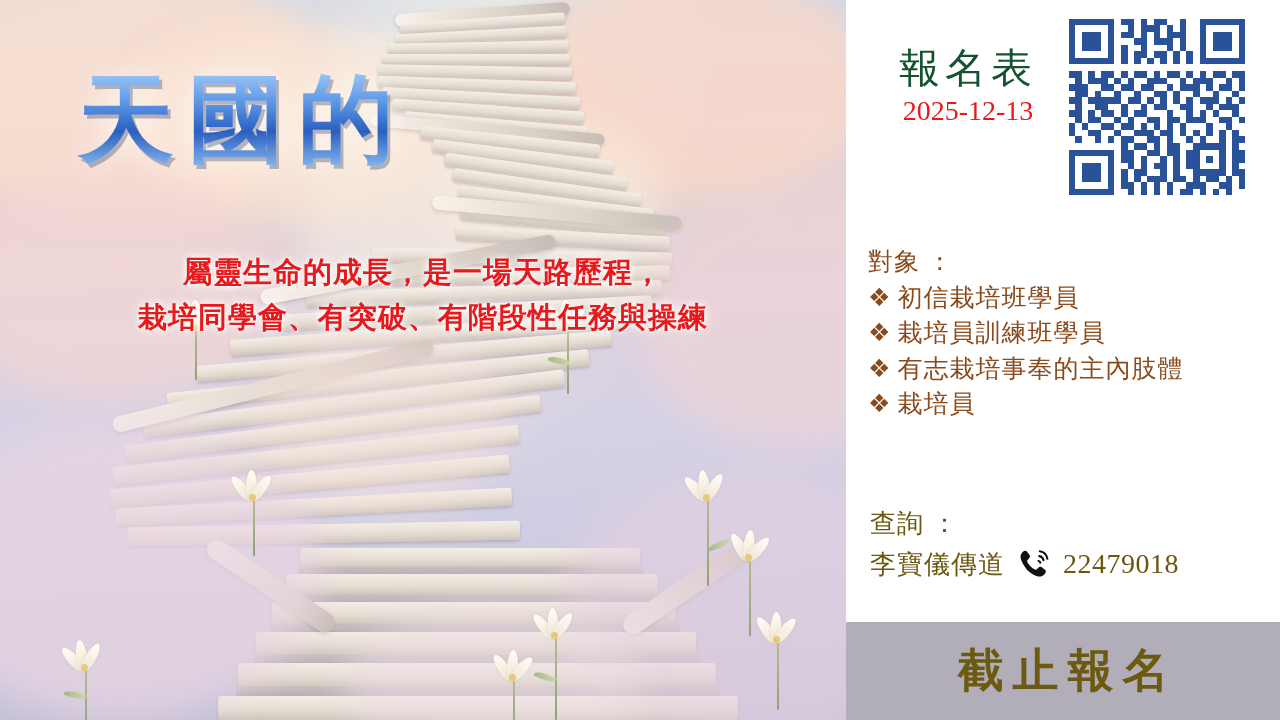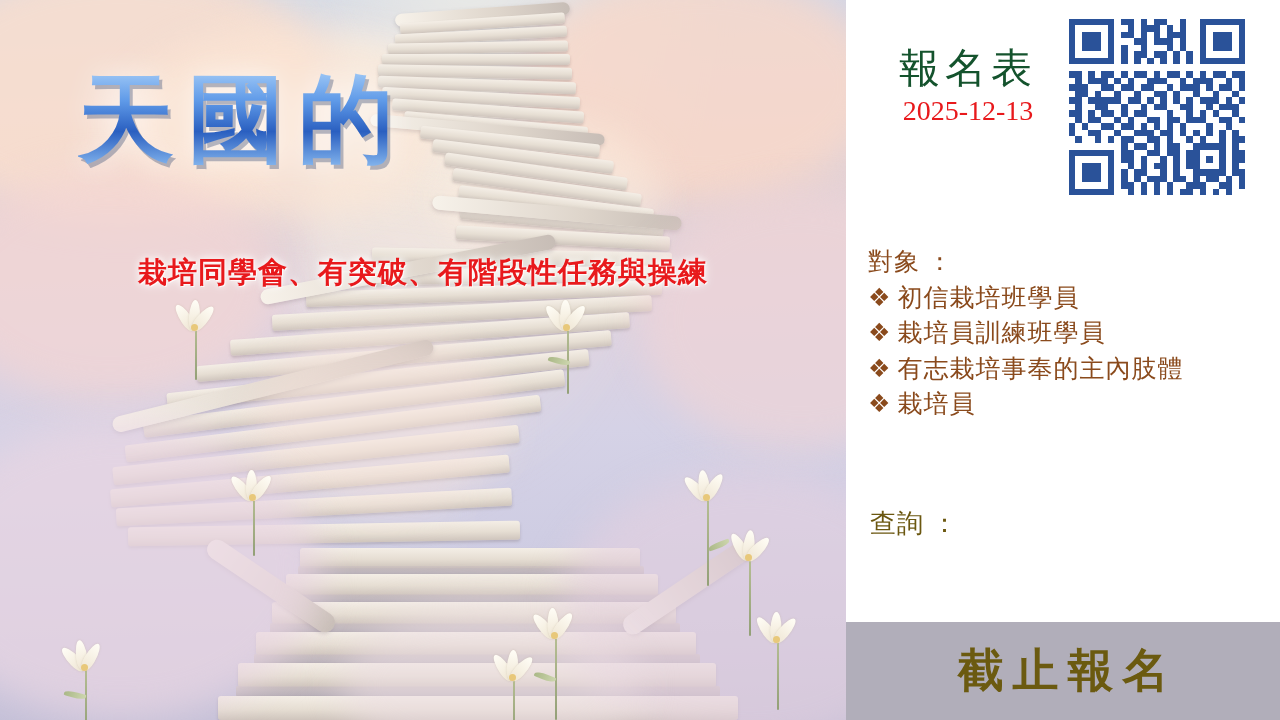--- a/index.html
+++ b/index.html
@@ -403,20 +403,21 @@
       <div class="stem" style="left:7px; top:24px; height:62px;"></div>
       <div class="petal" style="transform: rotate(-40deg);"></div>
       <div class="petal" style="transform: rotate(0deg);"></div>
       <div class="petal" style="transform: rotate(38deg);"></div>
       <div class="core"></div>
     </div>
 
     <div id="main-title"><span>天國的</span><span class="tilt">階梯</span></div>
 
     <div id="subtitle">
+      <div>屬靈生命的成長，是一場天路歷程，</div>
       <div>栽培同學會、有突破、有階段性任務與操練</div>
     </div>
 
   </div>
 
   <div id="info-panel">
 
     <div id="signup-block">
       <div id="signup-title">報名表</div>
       <div id="signup-deadline-date">2025-12-13</div>
@@ -637,20 +638,32 @@
     <div id="audience-block">
       <span class="aud-head">對象 ：</span>
       <span class="aud-item"><span class="bullet">❖</span><span>初信栽培班學員</span></span>
       <span class="aud-item"><span class="bullet">❖</span><span>栽培員訓練班學員</span></span>
       <span class="aud-item"><span class="bullet">❖</span><span>有志栽培事奉的主內肢體</span></span>
       <span class="aud-item"><span class="bullet">❖</span><span>栽培員</span></span>
     </div>
 
     <div id="contact-block">
       <span class="c-head">查詢 ：</span>
+      <span id="contact-line">
+        <span>李寶儀傳道</span>
+        <span id="phone-icon">
+          <svg viewBox="0 0 34 30" width="34" height="30" aria-hidden="true">
+            <path d="M5.5 3.2c1.6-1.5 3.4-1.9 4.4-.6l2.6 3.4c.9 1.2.5 2.6-.7 3.7l-1.3 1.2c-.5.5-.6 1 -.3 1.7.6 1.6 1.8 3.3 3.2 4.7 1.4 1.4 3.1 2.6 4.7 3.2.7.3 1.2.2 1.7-.3l1.2-1.3c1.1-1.2 2.5-1.6 3.7-.7l3.4 2.6c1.3 1 .9 2.8-.6 4.4-1.8 1.9-4.1 2.8-6.6 2.2-3.6-.8-7.7-3.4-11-6.7C7.1 17 4.5 12.9 3.7 9.3c-.6-2.5.2-4.5 1.8-6.1z" fill="#111111"></path>
+            <path d="M22.8 2.2c3.9.6 7 3.7 7.6 7.6" fill="none" stroke="#111111" stroke-width="2.1" stroke-linecap="round"></path>
+            <path d="M22.3 7.1c2.1.4 3.8 2.1 4.2 4.2" fill="none" stroke="#111111" stroke-width="2.1" stroke-linecap="round"></path>
+            <path d="M21.6 11.9c.9.2 1.6.9 1.8 1.8" fill="none" stroke="#111111" stroke-width="2.1" stroke-linecap="round"></path>
+          </svg>
+        </span>
+        <span id="phone-number">22479018</span>
+      </span>
     </div>
   </div>
 
   <div id="footer-band">
     <div id="footer-title">截止報名</div>
   </div>
 
 </div>
 
 </body></html>

